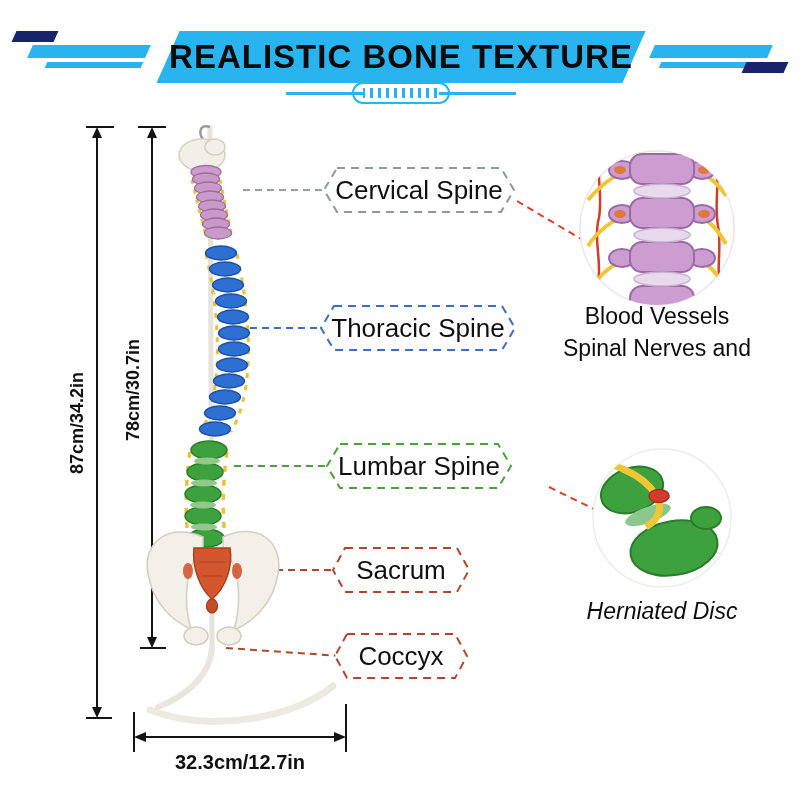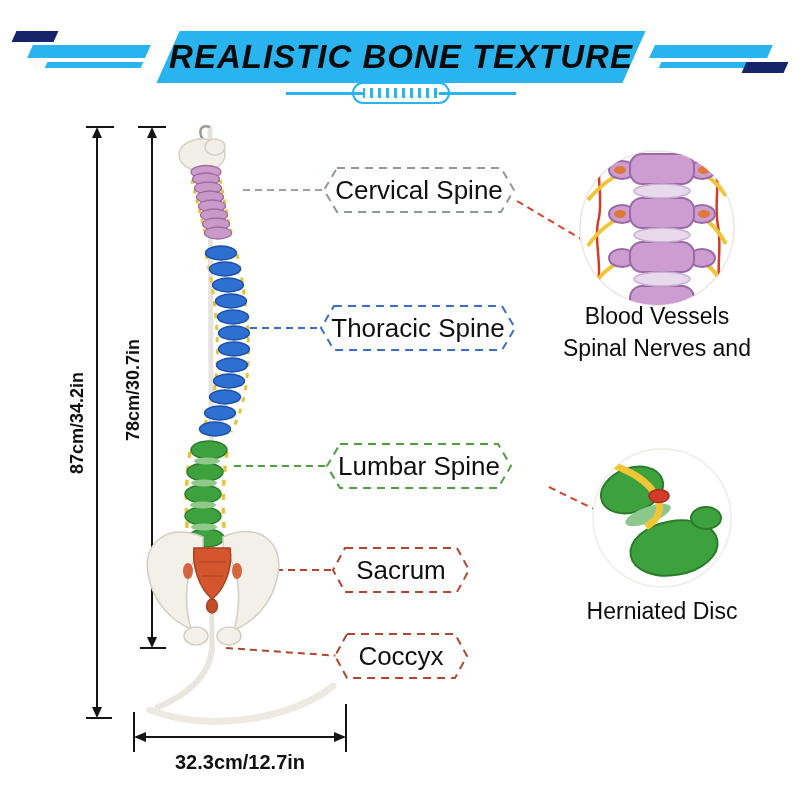--- a/index.html
+++ b/index.html
@@ -1,21 +1,21 @@
 <!DOCTYPE html>
 <html><head>
 <meta charset="utf-8">
 <style>
   html,body{margin:0;padding:0;background:#ffffff;}
   .page{position:relative;width:800px;height:800px;background:#ffffff;font-family:"Liberation Sans",sans-serif;color:#111;overflow:hidden;}
   .abs{position:absolute;}
   
   .banner-plate{position:absolute;left:168px;top:31px;width:466px;height:52px;background:#29b4ef;transform:skewX(-24deg);}
   .banner-title{position:absolute;left:168px;top:31px;width:466px;height:52px;display:flex;align-items:center;justify-content:center;
-    font-weight:bold;font-style:italic;font-size:33px;letter-spacing:1px;color:#0b0b0b;white-space:nowrap;}
+    font-weight:bold;font-size:33px;letter-spacing:1px;color:#0b0b0b;white-space:nowrap;}
   .decor{position:absolute;transform:skewX(-24deg);}
   .cyan{background:#29b4ef;}
   .navy{background:#16246b;}
   .banner-underline{position:absolute;left:286px;top:92px;width:230px;height:3px;background:#29b4ef;}
   .stripe-capsule{position:absolute;left:352px;top:82px;width:98px;height:22px;border:2px solid #29b4ef;border-radius:11px;
     background-color:#fff;background-image:repeating-linear-gradient(90deg,#29b4ef 0 3px,#ffffff 3px 8px);
     background-clip:content-box;padding:4px 9px;box-sizing:border-box;}
   
   .tag{position:absolute;}
   .tag svg{position:absolute;left:0;top:0;}
@@ -262,15 +262,15 @@
     <svg width="138" height="46">
         <polygon points="13,1 125,1 137,23 125,45 13,45 1,23" fill="#ffffff" stroke-width="2" stroke-dasharray="8 6" stroke="#b2452c"></polygon>
       </svg>
     <span class="tag-text">Sacrum</span>
   </div>
 
   <div class="caption" style="left:520px;top:301px;width:274px;">
     <div>Blood Vessels</div>
     <div>Spinal Nerves and</div>
   </div>
-  <div class="caption" style="left:537px;top:596px;width:250px;">Herniated Disc</div>
+  <div class="caption" style="left:537px;top:596px;width:250px;font-style:italic;">Herniated Disc</div>
 
 </div>
 
 </body></html>

